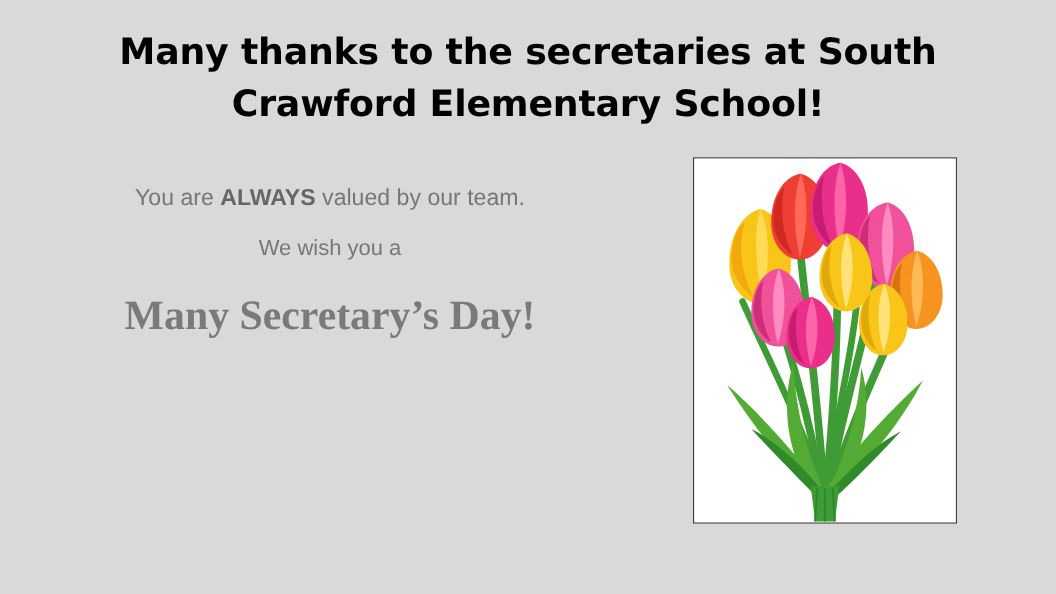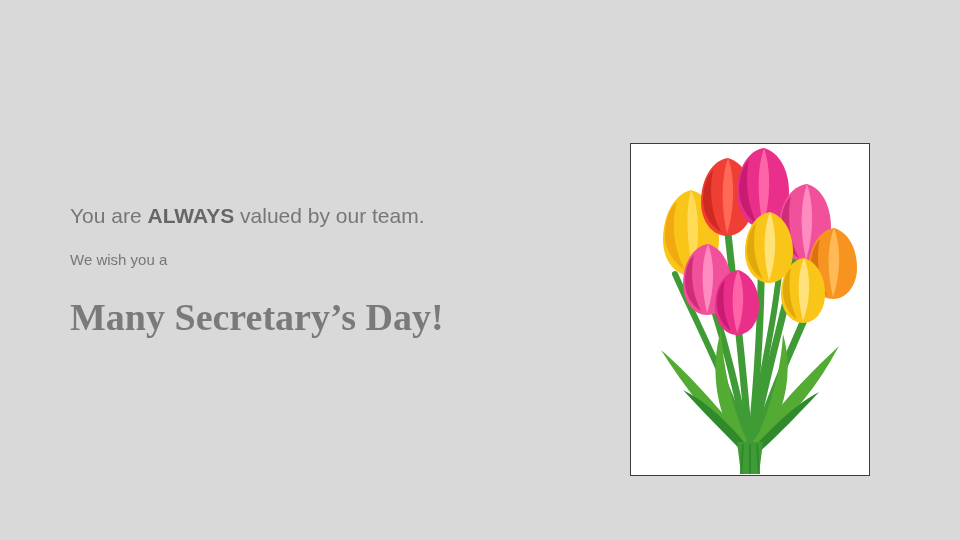--- a/index.html
+++ b/index.html
@@ -27,40 +27,39 @@
     text-align: center;
     font-family: "DejaVu Sans", sans-serif;
     font-weight: bold;
     font-size: 33px;
     line-height: 1.42;
     color: #000000;
     letter-spacing: -0.2px;
   }
   .body-block {
     position: absolute;
-    left: 70px;
+    left: 80px;
     top: 165px;
     width: 440px;
-    text-align: left;
-    margin-top: 36px;
+    text-align: center;
   }
   .line-valued {
     font-family: "Liberation Sans", sans-serif;
     font-size: 21px;
     line-height: 1.45;
     color: #777777;
   }
   .line-valued b {
     color: #666666;
     font-weight: bold;
   }
   .line-wish {
     margin-top: 20px;
     font-family: "Liberation Sans", sans-serif;
-    font-size: 15px;
+    font-size: 20px;
     color: #777777;
   }
   .line-happy {
     margin-top: 22px;
     font-family: "Liberation Serif", serif;
     font-weight: bold;
     font-size: 38px;
     line-height: 1.45;
     color: #7a7a7a;
   }
@@ -77,20 +76,21 @@
   }
   .image-frame svg {
     display: block;
   }
 </style>
 </head>
 <body>
 
 <div class="slide">
 
+  <div class="title">Many thanks to the secretaries at South Crawford Elementary School!</div>
 
   <div class="body-block">
     <div class="line-valued"><span>You are </span><b>ALWAYS</b><span> valued by our team.</span></div>
     <div class="line-wish">We wish you a</div>
     <div class="line-happy">Many Secretary’s Day!</div>
   </div>
 
   <div class="image-frame">
     <svg width="238" height="331" viewBox="0 0 238 331" xmlns="http://www.w3.org/2000/svg">
 

